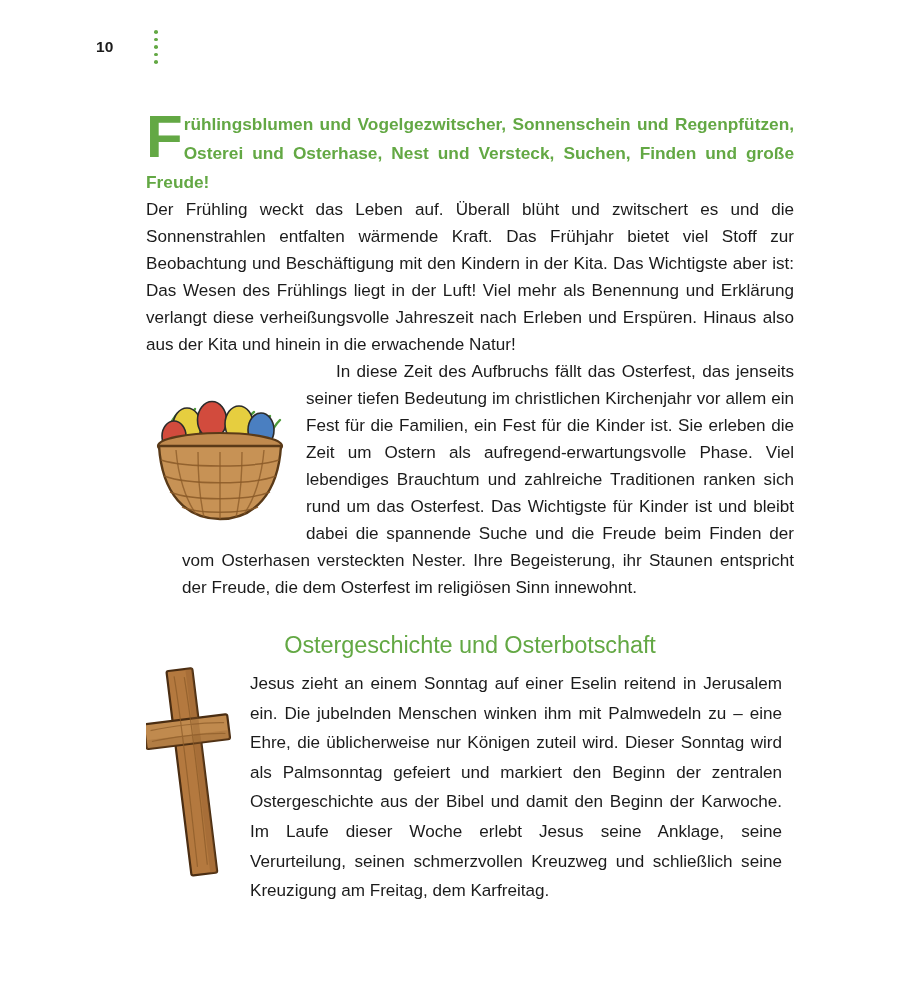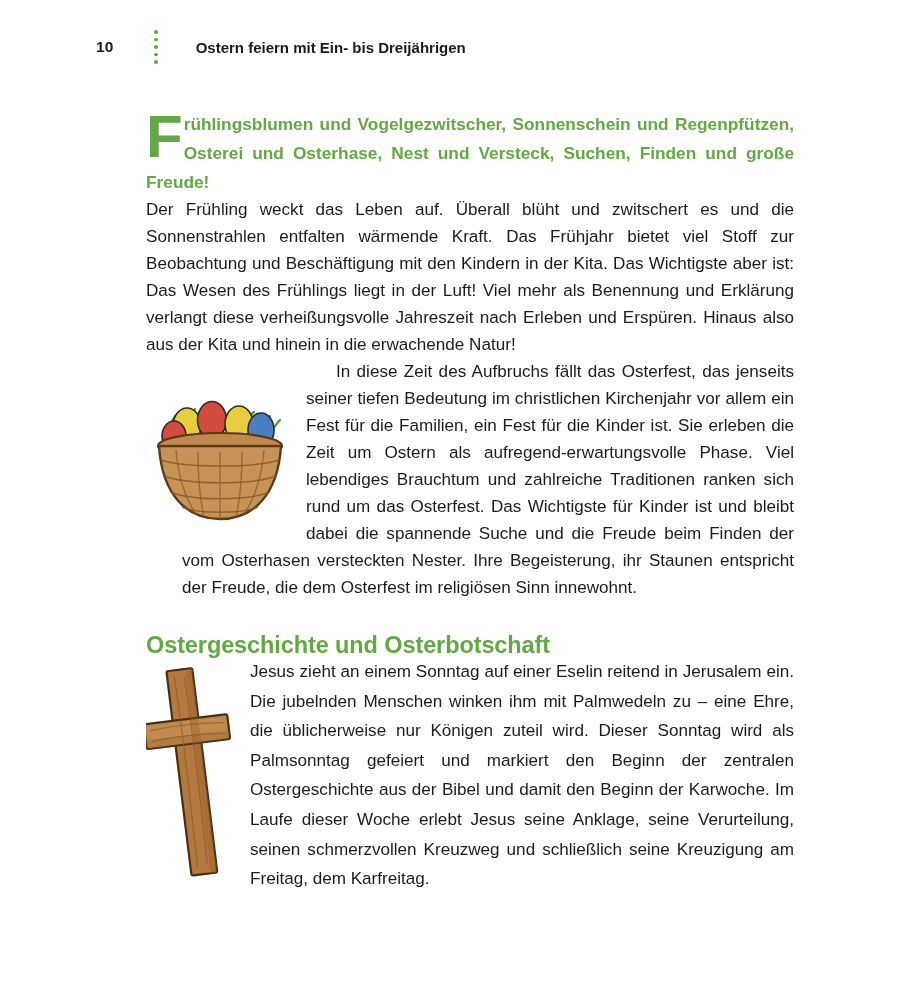--- a/index.html
+++ b/index.html
@@ -110,37 +110,38 @@
   }
 
   
   .section-head {
     position: absolute;
     top: 612px;
     left: 146px;
     width: 648px;
     color: #63a844;
     font-size: 23.5px;
-    font-weight: bold;
+    font-weight: normal;
     letter-spacing: -0.1px;
+    text-align: center;
   }
 
   
   .body-text-2 {
     position: absolute;
     top: 657px;
     left: 146px;
     width: 648px;
     font-size: 17.1px;
     line-height: 29.6px;
     text-align: justify;
     text-justify: inter-word;
     color: #1b1b1b;
   }
-  .body-text-2 p { margin: 0; }
+  .body-text-2 p { margin: 12px; }
 
   .cross-float {
     float: left;
     width: 90px;
     height: 225px;
     margin: 4px 14px 2px 0;
   }
 
   svg { display: block; }
 </style>
@@ -151,21 +152,20 @@
 
   <div class="runhead">
     <span class="folio">10</span>
     <span class="dots">
       <i></i>
         <i></i>
         <i></i>
         <i></i>
         <i></i>
     </span>
-    <span class="rh-title">Ostern feiern mit Ein- bis Dreijährigen</span>
   </div>
 
   <div class="lead">
     <span class="dropcap">F</span><span>rühlingsblumen und Vogelgezwitscher, Sonnenschein und Regenpfützen, Osterei und Osterhase, Nest und Versteck, Suchen, Finden und große Freude!</span>
   </div>
 
   <div class="body-text">
     <p>Der Frühling weckt das Leben auf. Überall blüht und zwitschert es und die Sonnenstrahlen entfalten wärmende Kraft. Das Frühjahr bietet viel Stoff zur Beobachtung und Beschäftigung mit den Kindern in der Kita. Das Wichtigste aber ist: Das Wesen des Frühlings liegt in der Luft! Viel mehr als Benennung und Erklärung verlangt diese verheißungsvolle Jahreszeit nach Erleben und Erspüren. Hinaus also aus der Kita und hinein in die erwachende Natur!</p>
 
     <div class="basket-float">

